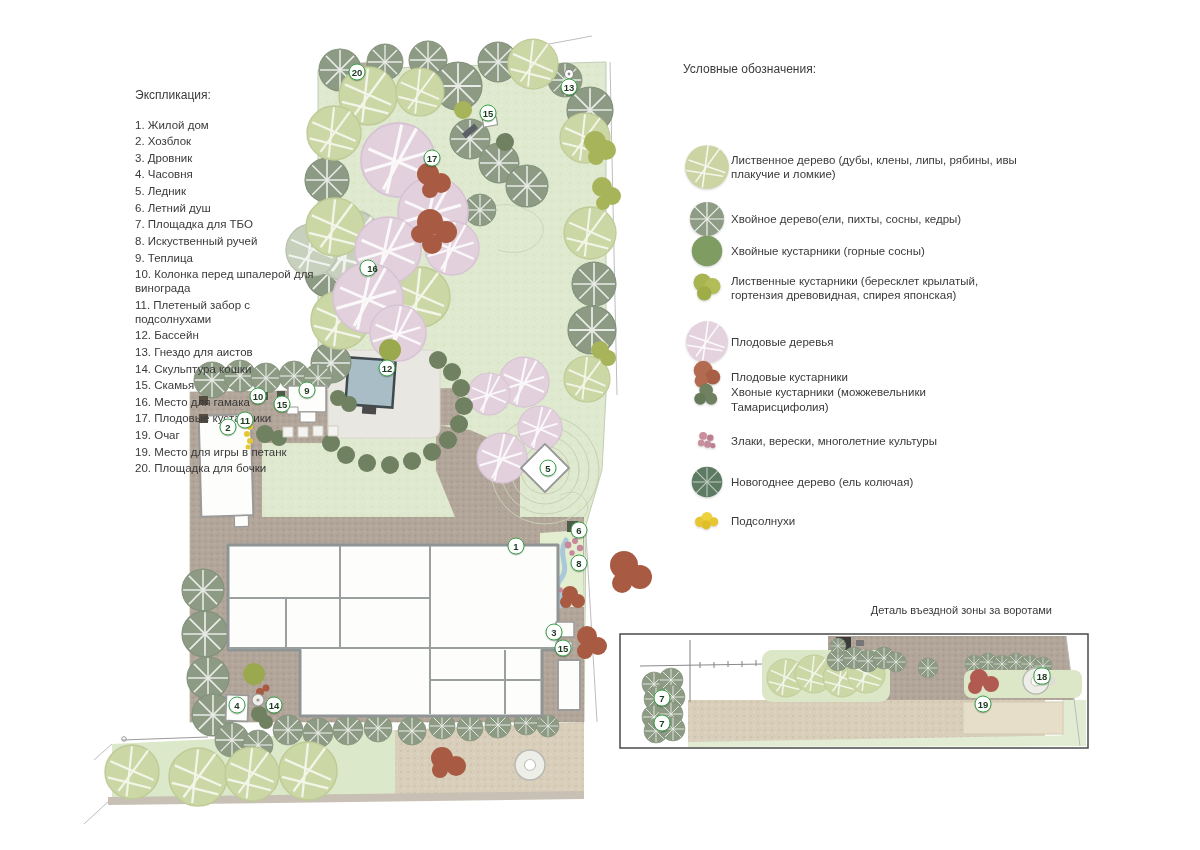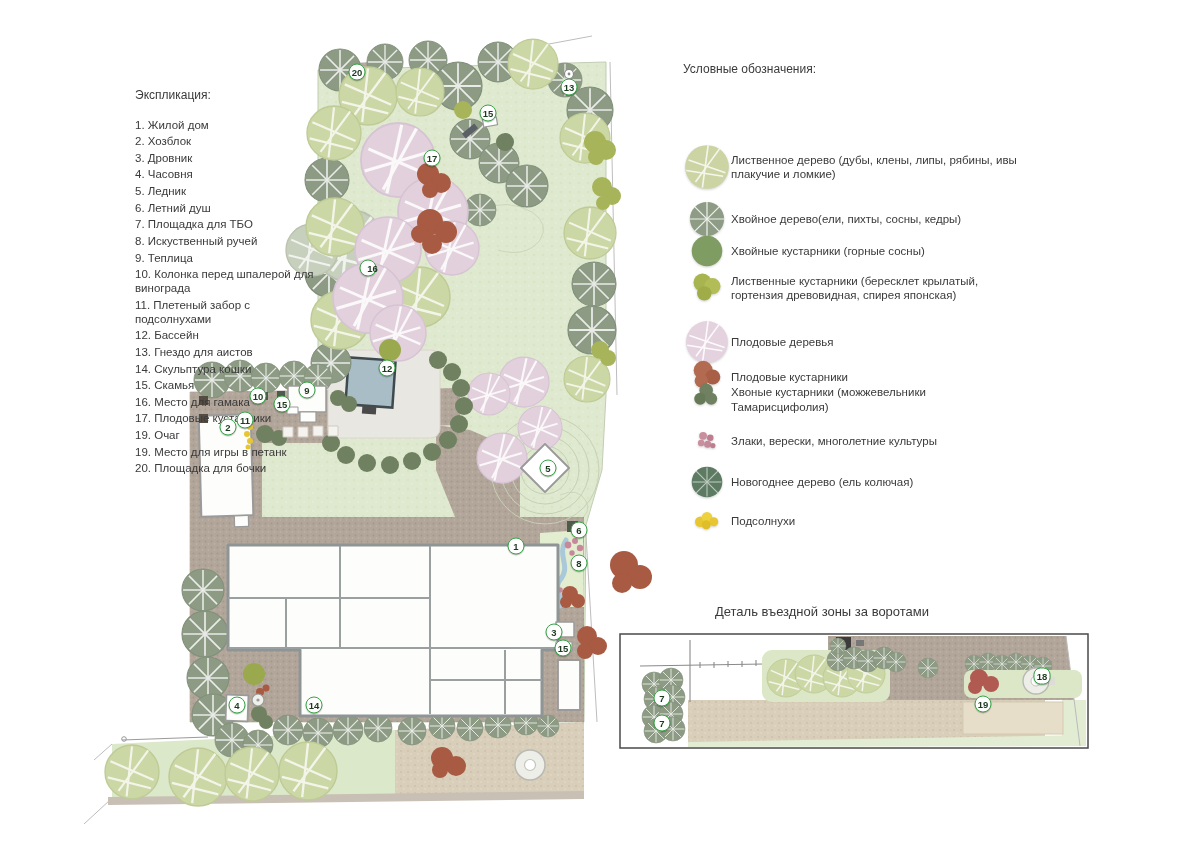--- a/index.html
+++ b/index.html
@@ -10,21 +10,21 @@
   
   .explication{position:absolute;left:135px;top:88px;width:192px;font-size:11.5px;line-height:1.22;}
   .explication .block-title{margin-bottom:15px;font-size:12px;}
   .exp-item{margin-bottom:2.6px;}
   .legend{position:absolute;left:683px;top:62px;width:345px;height:470px;}
   .legend .block-title{position:absolute;left:0;top:0;font-size:12px;}
   .leg-item{position:absolute;left:0;display:flex;align-items:center;}
   .leg-icon{width:48px;display:flex;justify-content:center;align-items:center;flex:0 0 48px;}
   .leg-icon svg{filter:drop-shadow(0 1px 1px rgba(0,0,0,.18));}
   .leg-text{width:292px;font-size:11.5px;line-height:1.25;}
-  .detail-title{position:absolute;left:592px;top:604px;width:460px;text-align:center;font-size:13px;}
+  .detail-title{position:absolute;left:592px;top:604px;width:460px;text-align:right;font-size:11px;}
 
   
   .marker{position:absolute;width:17px;height:17px;border-radius:50%;background:#ffffff;
           border:1.7px solid #3aa449;color:#1d3a20;font-size:9.5px;font-weight:bold;
           display:flex;align-items:center;justify-content:center;
           transform:translate(-50%,-50%);box-shadow:0 1px 1px rgba(0,0,0,.25);box-sizing:border-box;}
 </style>
 </head>
 <body>
 
@@ -572,20 +572,20 @@
       <div class="marker" style="left: 282px; top: 404px;">15</div>
       <div class="marker" style="left: 228px; top: 427px;">2</div>
       <div class="marker" style="left: 245px; top: 420px;">11</div>
       <div class="marker" style="left: 548px; top: 468px;">5</div>
       <div class="marker" style="left: 579px; top: 530px;">6</div>
       <div class="marker" style="left: 516px; top: 546px;">1</div>
       <div class="marker" style="left: 579px; top: 563px;">8</div>
       <div class="marker" style="left: 554px; top: 632px;">3</div>
       <div class="marker" style="left: 563px; top: 648px;">15</div>
       <div class="marker" style="left: 237px; top: 705px;">4</div>
-      <div class="marker" style="left: 274px; top: 705px; margin-left: 40px;">14</div>
+      <div class="marker" style="left: 274px; top: 705px;">14</div>
       <div class="marker" style="left: 662px; top: 698px;">7</div>
       <div class="marker" style="left: 662px; top: 723px;">7</div>
       <div class="marker" style="left: 1042px; top: 676px; border-radius: 7px;">18</div>
       <div class="marker" style="left: 983px; top: 704px;">19</div>
     </div>
 
 </div>
 
 </body></html>

